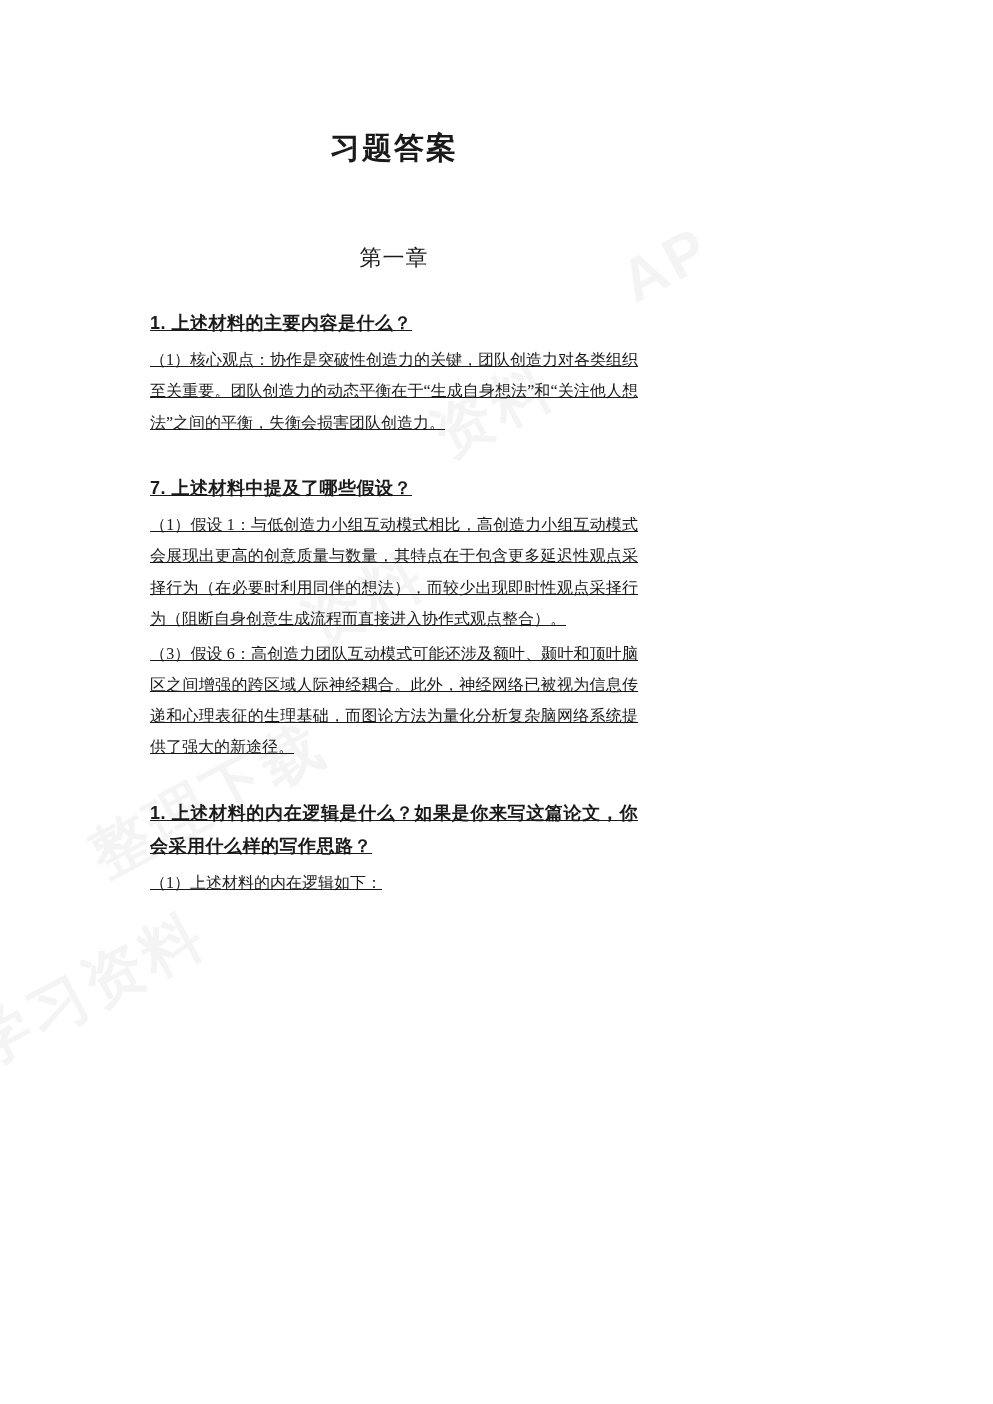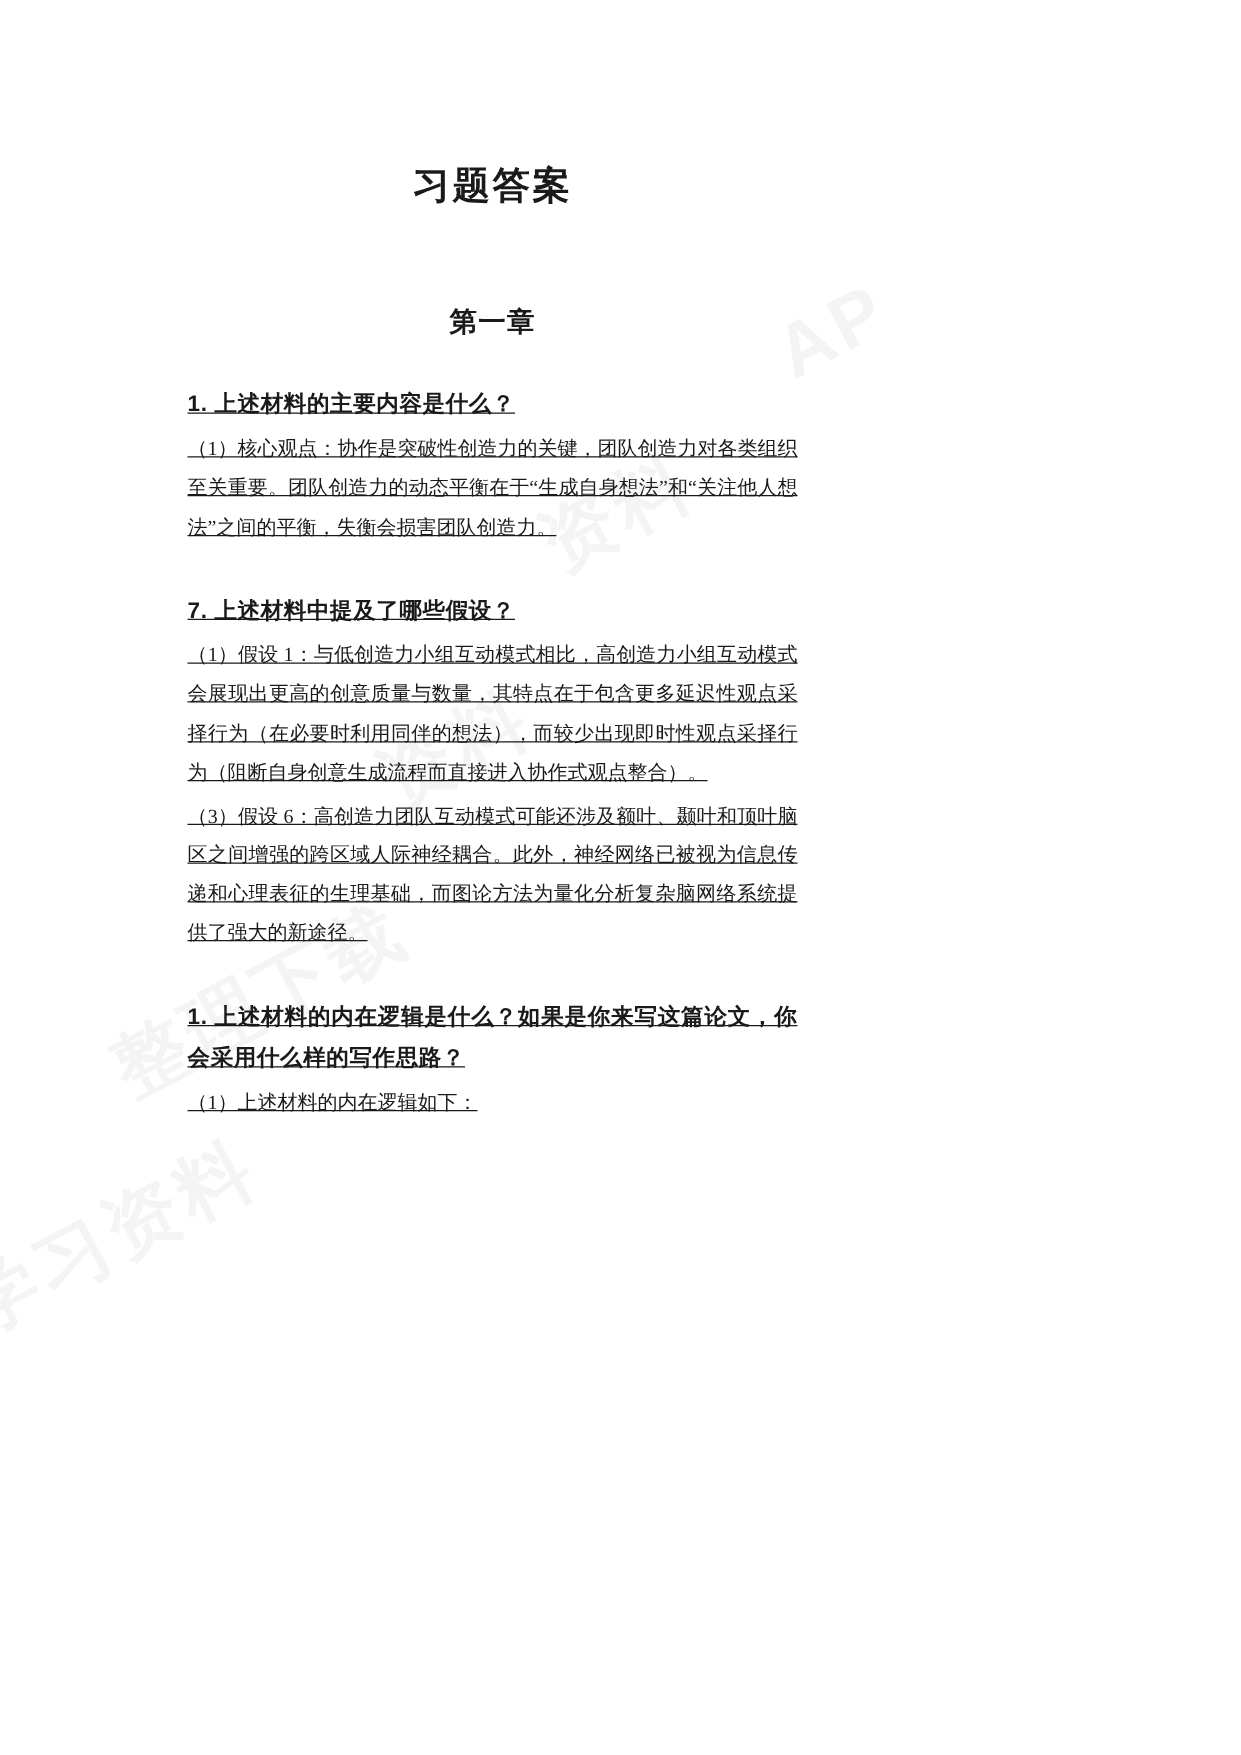--- a/index.html
+++ b/index.html
@@ -52,21 +52,21 @@
     font-size: 30px;
     font-weight: 700;
     letter-spacing: 2px;
     margin-top: 128px;
     font-family: "Liberation Sans", "DejaVu Sans", sans-serif;
   }
 
   .chapter-title {
     text-align: center;
     font-size: 22px;
-    font-weight: 700;
+    font-weight: 400;
     letter-spacing: 1px;
     margin-top: 74px;
     font-family: "Liberation Serif", serif;
   }
 
   .q-block {
     margin-top: 34px;
     text-decoration: underline;
   }
   .q-heading {

